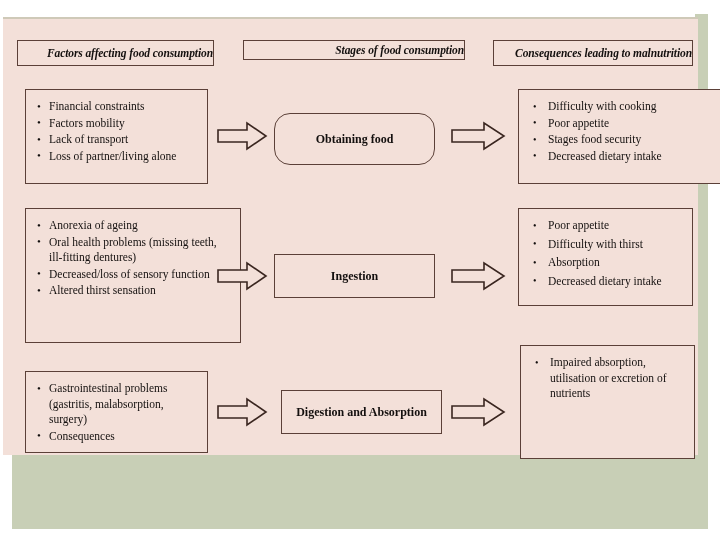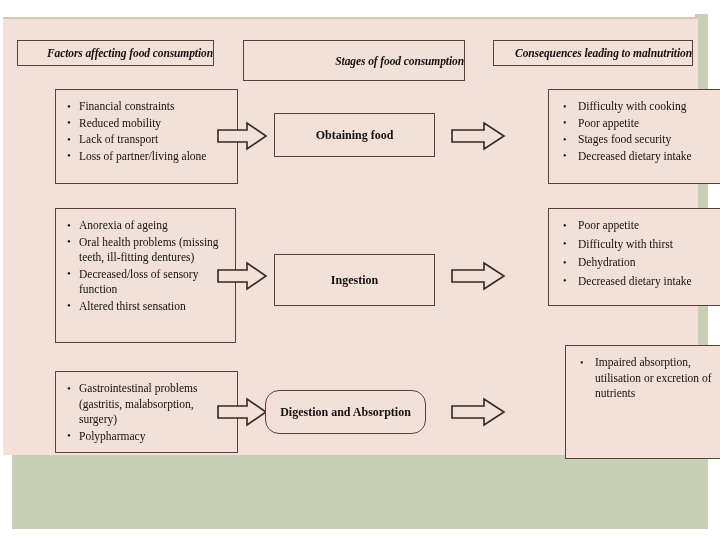--- a/index.html
+++ b/index.html
@@ -71,21 +71,20 @@
     display: flex;
     align-items: center;
     justify-content: center;
     font-weight: bold;
     font-size: 12px;
     color: #14100f;
   }
 
   .list-box {
     padding: 9px 8px 8px 10px;
-    margin-left: 30px;
   }
 
   ul.blist {
     list-style: none;
     margin: 0;
     padding: 0;
   }
   ul.blist > li {
     position: relative;
     padding-left: 13px;
@@ -126,119 +125,119 @@
 
   <div class="green-sheet green-right"></div>
   <div class="green-sheet green-bottom"></div>
 
   <div class="pink-panel">
 
     <div class="bx header-box" style="left:14px; top:21px; width:197px; height:26px;">
       <span>Factors affecting food consumption</span>
     </div>
 
-    <div class="bx header-box" style="left:240px; top:21px; width:222px; height:41px;">
+    <div class="bx header-box" style="left:240px; top:21px; width:222px; height:20px;">
       <span>Stages of food consumption</span>
     </div>
 
     <div class="bx header-box" style="left:490px; top:21px; width:200px; height:26px;">
       <span>Consequences leading to malnutrition</span>
     </div>
 
     <div class="bx list-box" style="left:22px; top:70px; width:183px; height:95px;">
       <ul class="blist">
         <li>Financial constraints</li>
-        <li>Reduced mobility</li>
+        <li>Factors mobility</li>
         <li>Lack of transport</li>
         <li>Loss of partner/living alone</li>
       </ul>
     </div>
 
     <div class="arrow" style="left:213px; top:101px;">
       <svg width="52" height="32" viewBox="0 0 52 32">
         <polygon points="2,10 31,10 31,3 50,16 31,29 31,22 2,22" fill="#f3e0d9" stroke="#3a2620" stroke-width="1.6" stroke-linejoin="miter"></polygon>
       </svg>
     </div>
 
-    <div class="bx stage-box" style="left:271px; top:94px; width:161px; height:44px;">
+    <div class="bx stage-box" style="left:271px; top:94px; width:161px; height:52px;border-radius:16px;">
       <span>Obtaining food</span>
     </div>
 
     <div class="arrow" style="left:447px; top:101px;">
       <svg width="56" height="32" viewBox="0 0 56 32">
         <polygon points="2,10 34,10 34,3 54,16 34,29 34,22 2,22" fill="#f3e0d9" stroke="#3a2620" stroke-width="1.6" stroke-linejoin="miter"></polygon>
       </svg>
     </div>
 
     <div class="bx list-box" style="left:515px; top:70px; width:209px; height:95px;">
       <ul class="blist wide">
         <li>Difficulty with cooking</li>
         <li>Poor appetite</li>
         <li>Stages food security</li>
         <li>Decreased dietary intake</li>
       </ul>
     </div>
 
-    <div class="bx list-box" style="left:22px; top:189px; width:181px; height:135px;">
+    <div class="bx list-box" style="left:22px; top:189px; width:216px; height:135px;">
       <ul class="blist">
         <li>Anorexia of ageing</li>
         <li>Oral health problems (missing teeth, ill-fitting dentures)</li>
         <li>Decreased/loss of sensory function</li>
         <li>Altered thirst sensation</li>
       </ul>
     </div>
 
     <div class="arrow" style="left:213px; top:241px;">
       <svg width="52" height="32" viewBox="0 0 52 32">
         <polygon points="2,10 31,10 31,3 50,16 31,29 31,22 2,22" fill="#f3e0d9" stroke="#3a2620" stroke-width="1.6" stroke-linejoin="miter"></polygon>
       </svg>
     </div>
 
-    <div class="bx stage-box" style="left:271px; top:235px; width:161px; height:52px;">
+    <div class="bx stage-box" style="left:271px; top:235px; width:161px; height:44px;">
       <span>Ingestion</span>
     </div>
 
     <div class="arrow" style="left:447px; top:241px;">
       <svg width="56" height="32" viewBox="0 0 56 32">
         <polygon points="2,10 34,10 34,3 54,16 34,29 34,22 2,22" fill="#f3e0d9" stroke="#3a2620" stroke-width="1.6" stroke-linejoin="miter"></polygon>
       </svg>
     </div>
 
     <div class="bx list-box" style="left:515px; top:189px; width:175px; height:98px;">
       <ul class="blist wide loose">
         <li>Poor appetite</li>
         <li>Difficulty with thirst</li>
-        <li>Dehydration</li>
+        <li>Absorption</li>
         <li>Decreased dietary intake</li>
       </ul>
     </div>
 
     <div class="bx list-box" style="left:22px; top:352px; width:183px; height:82px;">
       <ul class="blist">
         <li>Gastrointestinal problems (gastritis, malabsorption, surgery)</li>
-        <li>Polypharmacy</li>
+        <li>Consequences</li>
       </ul>
     </div>
 
     <div class="arrow" style="left:213px; top:377px;">
       <svg width="52" height="32" viewBox="0 0 52 32">
         <polygon points="2,10 31,10 31,3 50,16 31,29 31,22 2,22" fill="#f3e0d9" stroke="#3a2620" stroke-width="1.6" stroke-linejoin="miter"></polygon>
       </svg>
     </div>
 
-    <div class="bx stage-box" style="left:262px; top:371px; width:161px; height:44px;border-radius:14px;">
+    <div class="bx stage-box" style="left:278px; top:371px; width:161px; height:44px;">
       <span>Digestion and Absorption</span>
     </div>
 
     <div class="arrow" style="left:447px; top:377px;">
       <svg width="56" height="32" viewBox="0 0 56 32">
         <polygon points="2,10 34,10 34,3 54,16 34,29 34,22 2,22" fill="#f3e0d9" stroke="#3a2620" stroke-width="1.6" stroke-linejoin="miter"></polygon>
       </svg>
     </div>
 
-    <div class="bx list-box" style="left:532px; top:326px; width:175px; height:114px;">
+    <div class="bx list-box" style="left:517px; top:326px; width:175px; height:114px;">
       <ul class="blist wide loose">
         <li>Impaired absorption, utilisation or excretion of nutrients</li>
       </ul>
     </div>
 
   </div>
 </div>
 
 </body></html>

